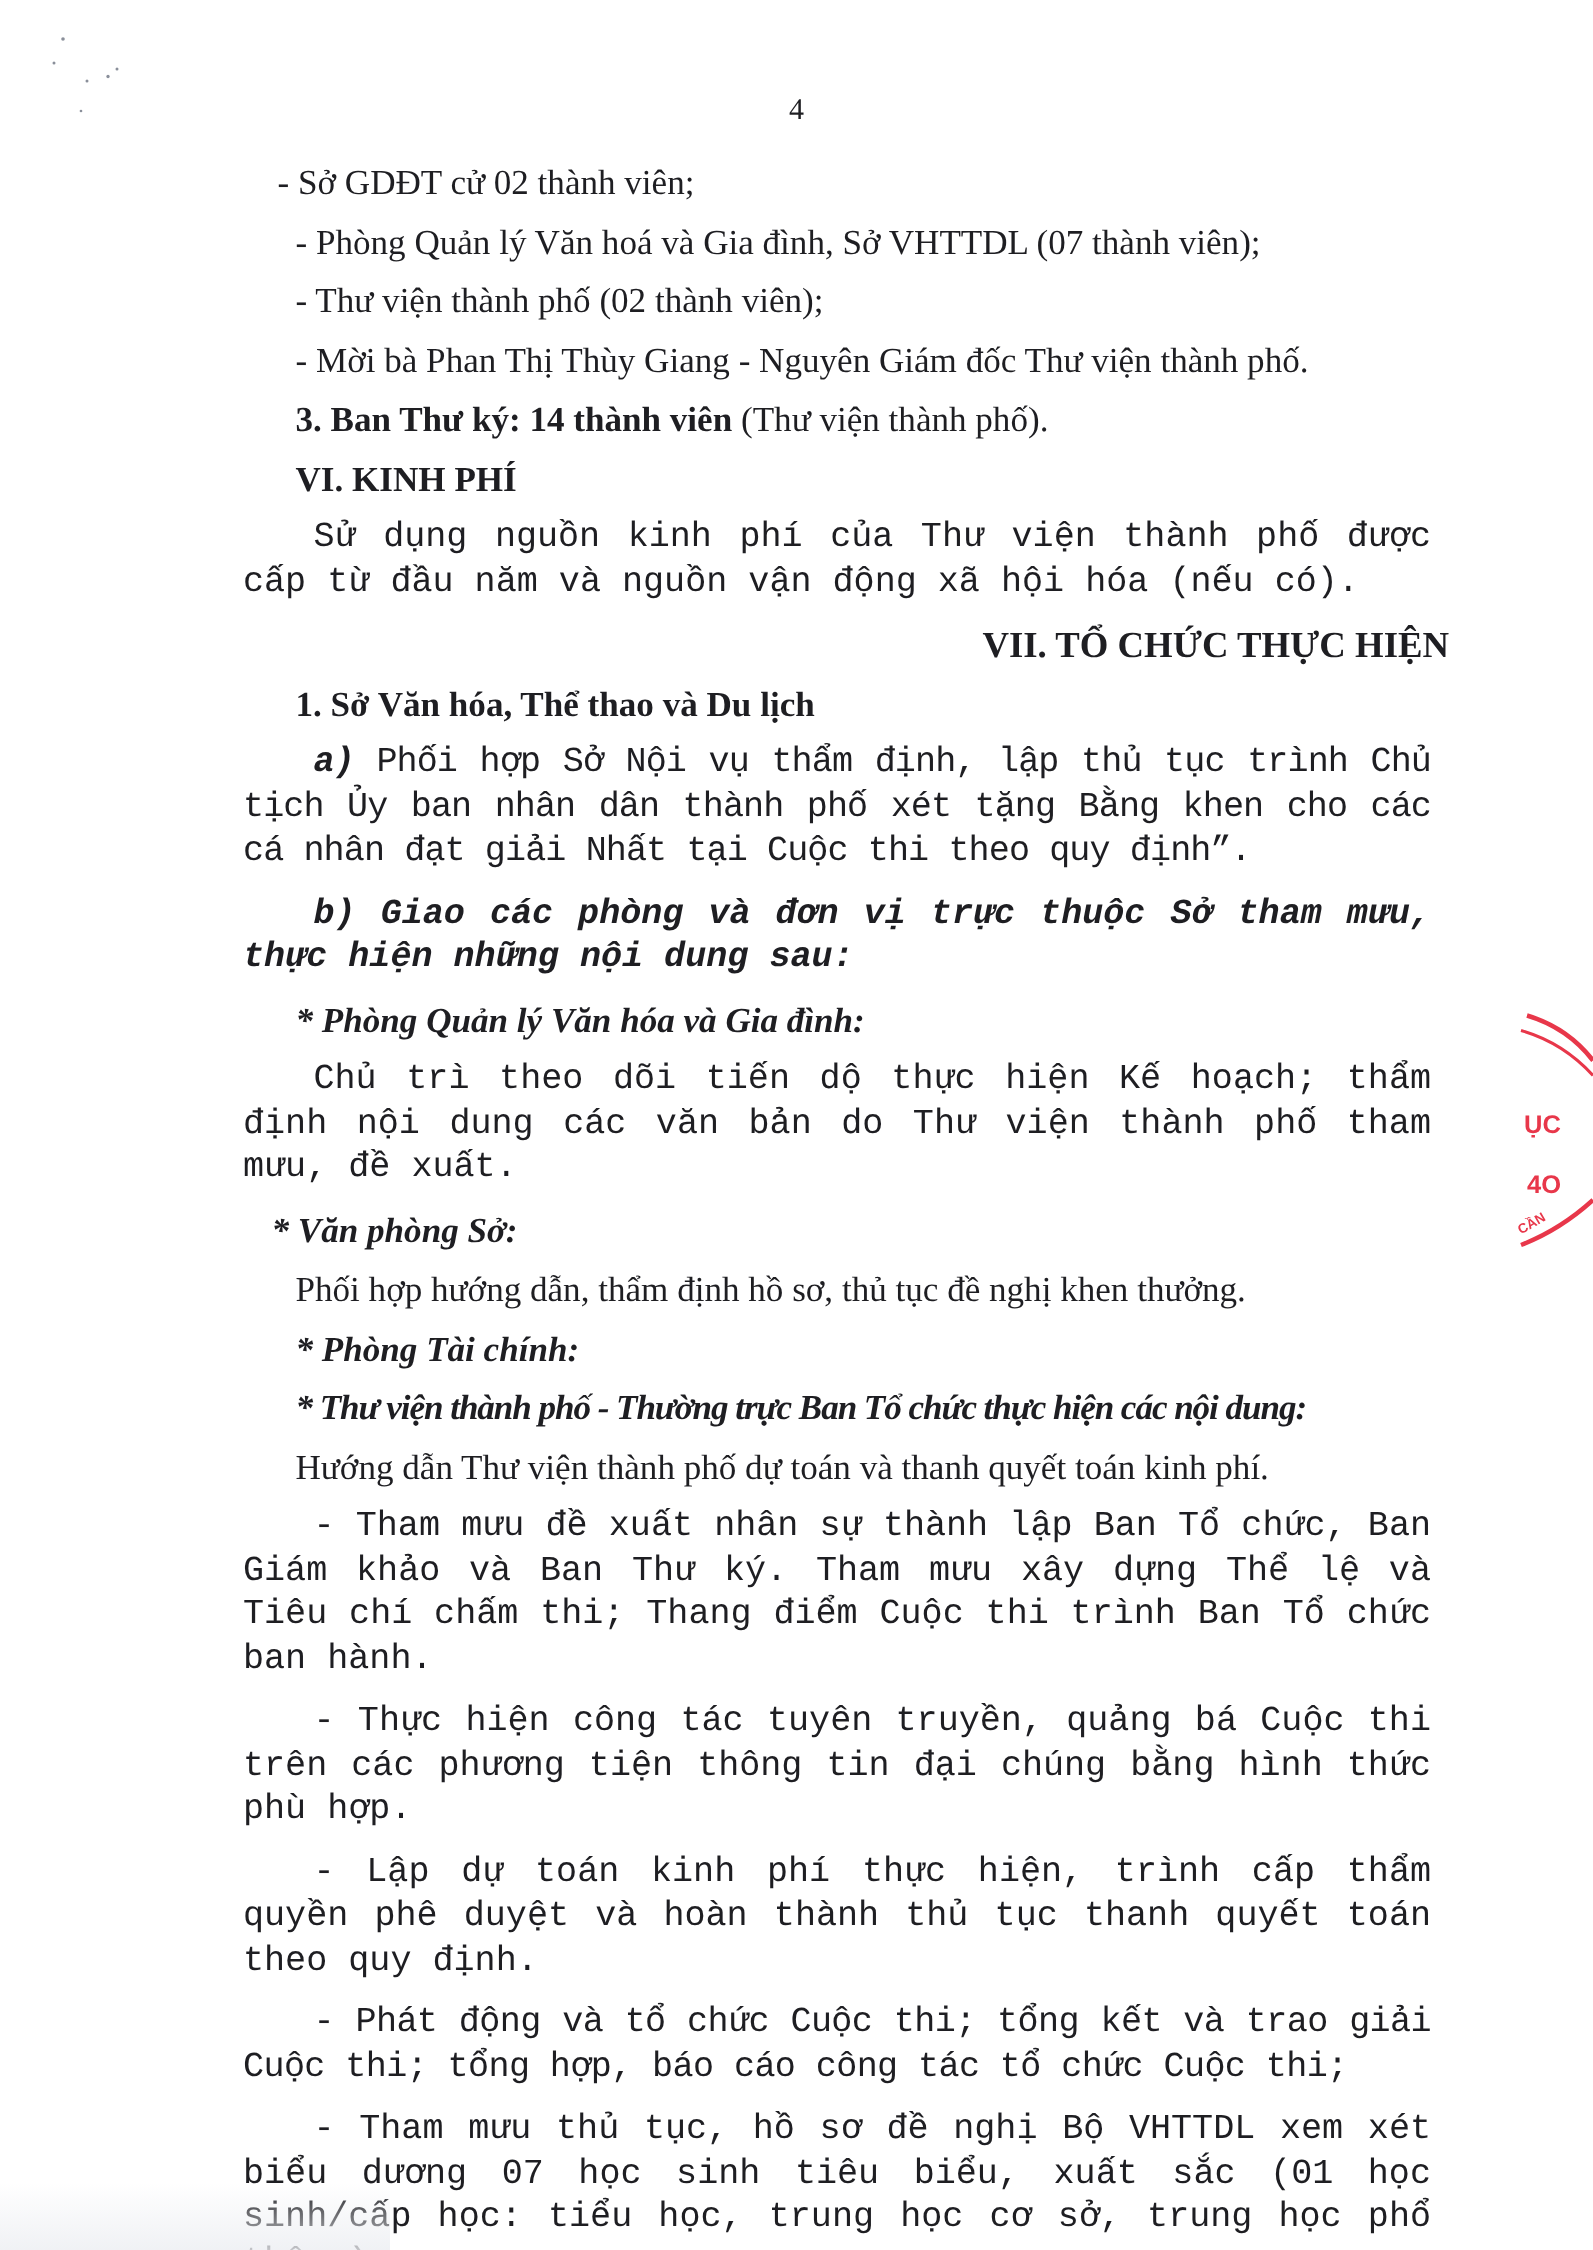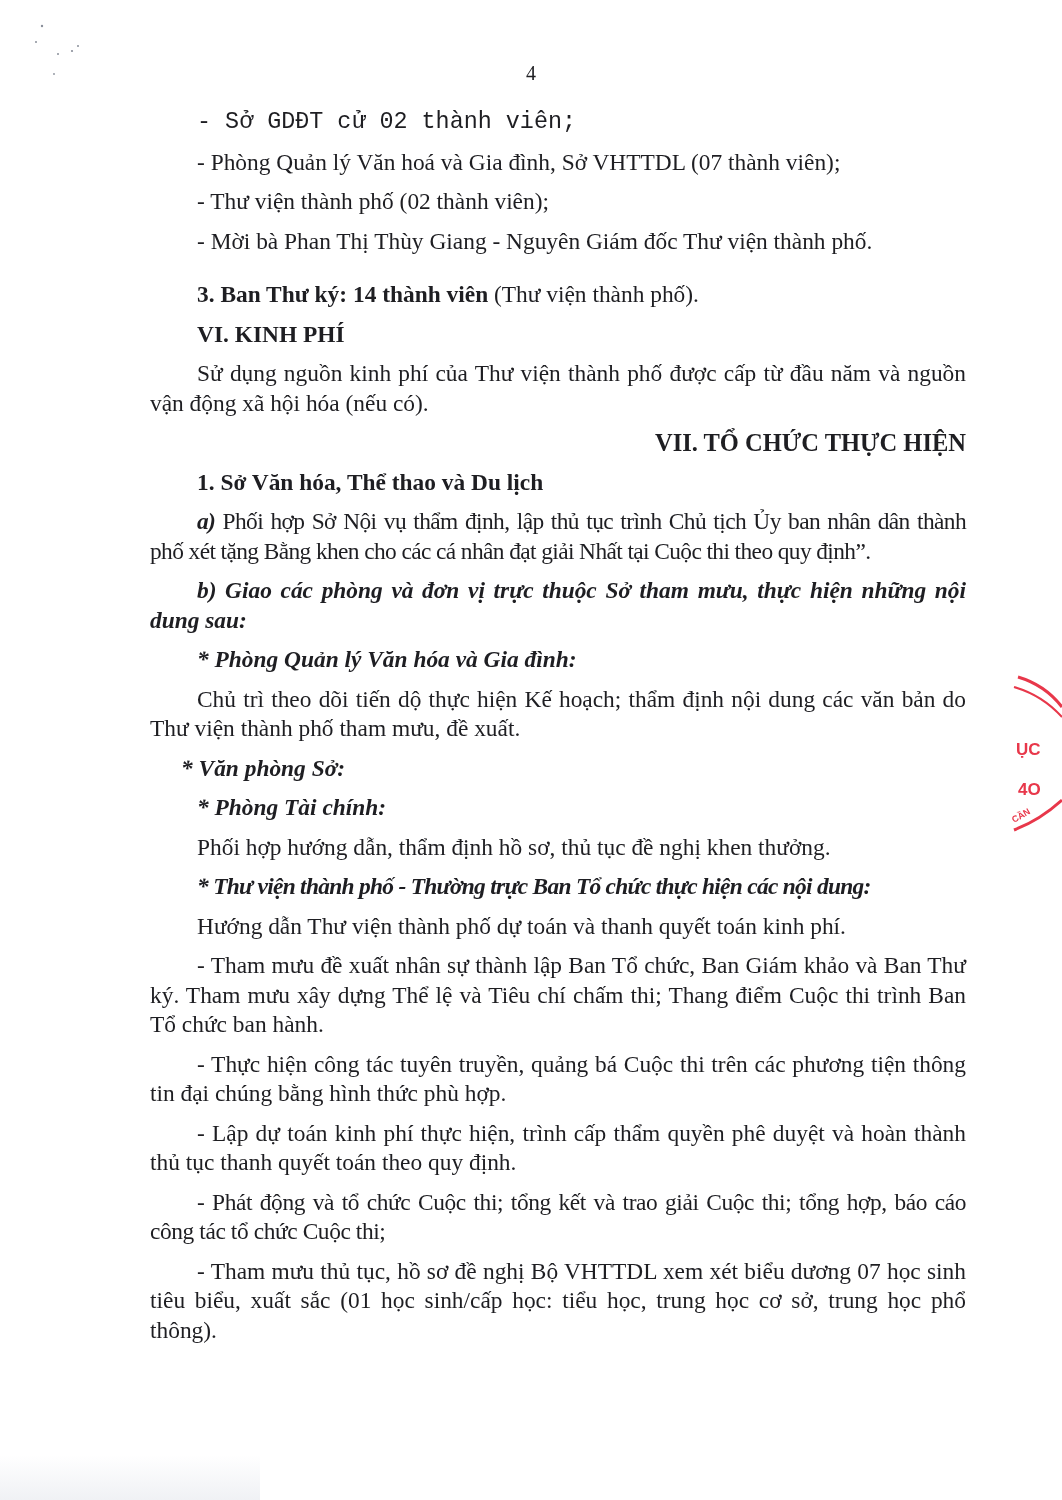--- a/index.html
+++ b/index.html
@@ -5,21 +5,21 @@
   html, body { margin: 0; padding: 0; }
   body {
     width: 1062px; height: 1500px; background: #ffffff; position: relative; overflow: hidden;
     font-family: "Liberation Serif", "DejaVu Serif", serif; color: #1e1e22;
   }
   .page { position: absolute; left: 0; top: 0; width: 1062px; height: 1500px; }
   .scan-specks { position: absolute; left: 28px; top: 18px; width: 60px; height: 70px; }
   .page-number { position: absolute; top: 62px; left: 0; width: 1062px; text-align: center; font-size: 20px; }
   .content { position: absolute; left: 150px; top: 108px; width: 816px; font-size: 23.4px; line-height: 29.5px; }
   .line { white-space: nowrap; margin: 0; }
-  .para { margin: 0; text-align: justify; }
+  .para { margin: 12px; text-align: justify; font-family: Liberation Mono, monospace; }
   .ind { text-indent: 47px; }
   .b { font-weight: bold; }
   .bi { font-weight: bold; font-style: italic; }
   .stamp { position: absolute; left: 1000px; top: 655px; width: 62px; height: 200px; }
   .bottom-smudge { position: absolute; left: 0; top: 1455px; width: 260px; height: 45px;
     background: linear-gradient(180deg, rgba(255,255,255,0) 0%, rgba(236,238,242,0.8) 100%); }
 </style>
 </head>
 <body>
 
@@ -31,48 +31,48 @@
     <circle cx="30" cy="36" r="1" fill="#8a8f9a"></circle>
     <circle cx="44" cy="33" r="1.1" fill="#8a8f9a"></circle>
     <circle cx="50" cy="28" r="1" fill="#8a8f9a"></circle>
     <circle cx="26" cy="56" r="0.9" fill="#8a8f9a"></circle>
   </svg>
 
   <div class="page-number">4</div>
 
   <div class="content">
 
-    <p class="line" style="margin-left:47px;margin-top:0;font-family:Liberation Mono, monospace;">- Sở GDĐT cử 02 thành viên;</p>
+    <p class="line" style="margin-left:35px;margin-top:0;">- Sở GDĐT cử 02 thành viên;</p>
     <p class="line" style="margin-left:47px;margin-top:10px;">- Phòng Quản lý Văn hoá và Gia đình, Sở VHTTDL (07 thành viên);</p>
     <p class="line" style="margin-left:47px;margin-top:10px;">- Thư viện thành phố (02 thành viên);</p>
     <p class="line" style="margin-left:47px;margin-top:10px;">- Mời bà Phan Thị Thùy Giang - Nguyên Giám đốc Thư viện thành phố.</p>
 
-    <p class="line" style="margin-left:47px;margin-top:24px;">
+    <p class="line" style="margin-left:47px;margin-top:10px;">
       <span class="b">3. Ban Thư ký: 14 thành viên</span><span> (Thư viện thành phố).</span>
     </p>
 
     <p class="line b" style="margin-left:47px;margin-top:10px;">VI. KINH PHÍ</p>
     <p class="para ind" style="margin-top:10px;">Sử dụng nguồn kinh phí của Thư viện thành phố được cấp từ đầu năm và nguồn vận động xã hội hóa (nếu có).</p>
 
     <p class="line b" style="margin-left:47px;margin-top:10px;font-size:24.5px;text-align:right;">VII. TỔ CHỨC THỰC HIỆN</p>
     <p class="line b" style="margin-left:47px;margin-top:10px;">1. Sở Văn hóa, Thể thao và Du lịch</p>
 
     <p class="para ind" style="margin-top:10px;letter-spacing:-0.6px;">
       <span class="bi">a)</span><span> Phối hợp Sở Nội vụ thẩm định, lập thủ tục trình Chủ tịch Ủy ban nhân dân thành phố xét tặng Bằng khen cho các cá nhân đạt giải Nhất tại Cuộc thi theo quy định”.</span>
     </p>
 
     <p class="para ind bi" style="margin-top:10px;">b) Giao các phòng và đơn vị trực thuộc Sở tham mưu, thực hiện những nội dung sau:</p>
 
     <p class="line bi" style="margin-left:47px;margin-top:10px;">* Phòng Quản lý Văn hóa và Gia đình:</p>
     <p class="para ind" style="margin-top:10px;">Chủ trì theo dõi tiến dộ thực hiện Kế hoạch; thẩm định nội dung các văn bản do Thư viện thành phố tham mưu, đề xuất.</p>
 
     <p class="line bi" style="margin-left:31px;margin-top:10px;">* Văn phòng Sở:</p>
+    <p class="line" style="margin-left:47px;margin-top:10px;">Phối hợp hướng dẫn, thẩm định hồ sơ, thủ tục đề nghị khen thưởng.</p>
+
     <p class="line bi" style="margin-left:47px;margin-top:10px;">* Phòng Tài chính:</p>
-
-    <p class="line" style="margin-left:47px;margin-top:10px;">Phối hợp hướng dẫn, thẩm định hồ sơ, thủ tục đề nghị khen thưởng.</p>
     <p class="line bi" style="margin-left:47px;margin-top:10px;letter-spacing:-0.7px;">* Thư viện thành phố - Thường trực Ban Tổ chức thực hiện các nội dung:</p>
 
     <p class="line" style="margin-left:47px;margin-top:10px;">Hướng dẫn Thư viện thành phố dự toán và thanh quyết toán kinh phí.</p>
 
     <p class="para ind" style="margin-top:10px;">- Tham mưu đề xuất nhân sự thành lập Ban Tổ chức, Ban Giám khảo và Ban Thư ký. Tham mưu xây dựng Thể lệ và Tiêu chí chấm thi; Thang điểm Cuộc thi trình Ban Tổ chức ban hành.</p>
     <p class="para ind" style="margin-top:10px;">- Thực hiện công tác tuyên truyền, quảng bá Cuộc thi trên các phương tiện thông tin đại chúng bằng hình thức phù hợp.</p>
     <p class="para ind" style="margin-top:10px;">- Lập dự toán kinh phí thực hiện, trình cấp thẩm quyền phê duyệt và hoàn thành thủ tục thanh quyết toán theo quy định.</p>
     <p class="para ind" style="margin-top:10px;letter-spacing:-0.4px;">- Phát động và tổ chức Cuộc thi; tổng kết và trao giải Cuộc thi; tổng hợp, báo cáo công tác tổ chức Cuộc thi;</p>
     <p class="para ind" style="margin-top:10px;">- Tham mưu thủ tục, hồ sơ đề nghị Bộ VHTTDL xem xét biểu dương 07 học sinh tiêu biểu, xuất sắc (01 học sinh/cấp học: tiểu học, trung học cơ sở, trung học phổ thông).</p>
   </div>

